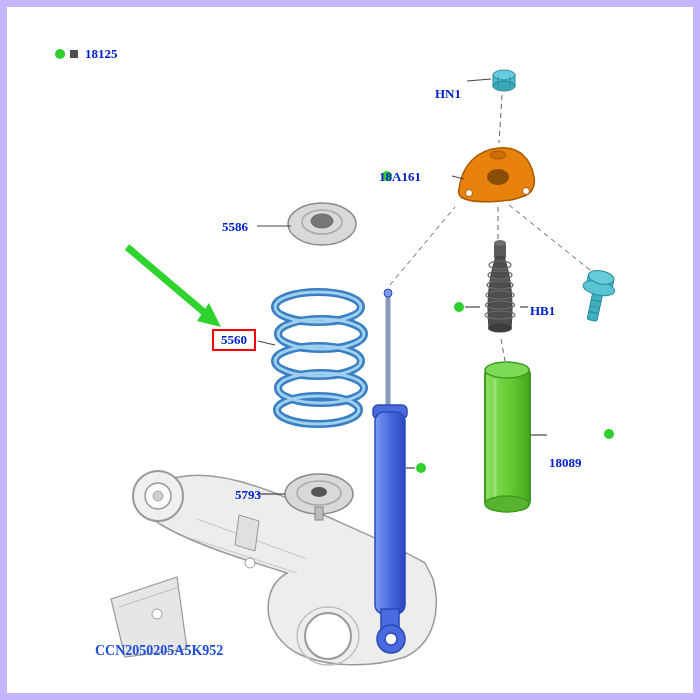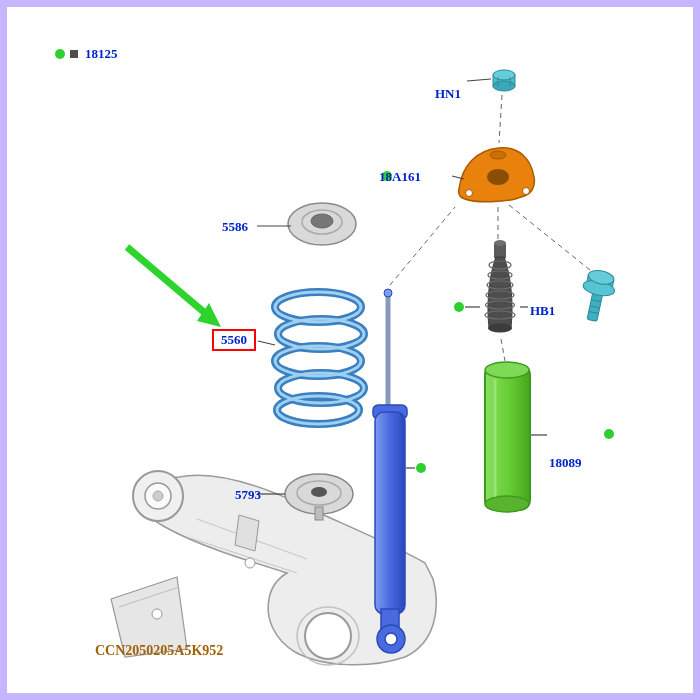--- a/index.html
+++ b/index.html
@@ -2,21 +2,21 @@
 <html><head>
 <meta charset="utf-8">
 <style>
   html,body{margin:0;padding:0;background:#fff;}
   .stage{position:relative;width:700px;height:700px;background:#ffffff;border:7px solid #c4b5fd;
          box-sizing:border-box;overflow:hidden;font-family:Liberation Serif, serif;}
   .stage svg{position:absolute;left:0;top:0;}
   .lbl{position:absolute;font-weight:bold;font-size:13px;color:#0022cc;white-space:nowrap;cursor:pointer;}
   .hl-box{position:absolute;border:2px solid #ff0000;padding:1px 7px;font-weight:bold;font-size:13px;
           color:#0022cc;white-space:nowrap;cursor:pointer;background:transparent;}
-  .footer-code{position:absolute;font-weight:bold;font-size:14px;color:#a16207;white-space:nowrap;}
+  .footer-code{position:absolute;font-weight:bold;font-size:14px;color:#1d4ed8;white-space:nowrap;}
 </style>
 </head>
 <body>
 
 <div class="stage">
 
   <svg width="700" height="700" viewBox="0 0 700 700">
     <defs>
       <linearGradient id="shockGrad" x1="0" y1="0" x2="1" y2="0">
         <stop offset="0" stop-color="#7d9bf0"></stop>

